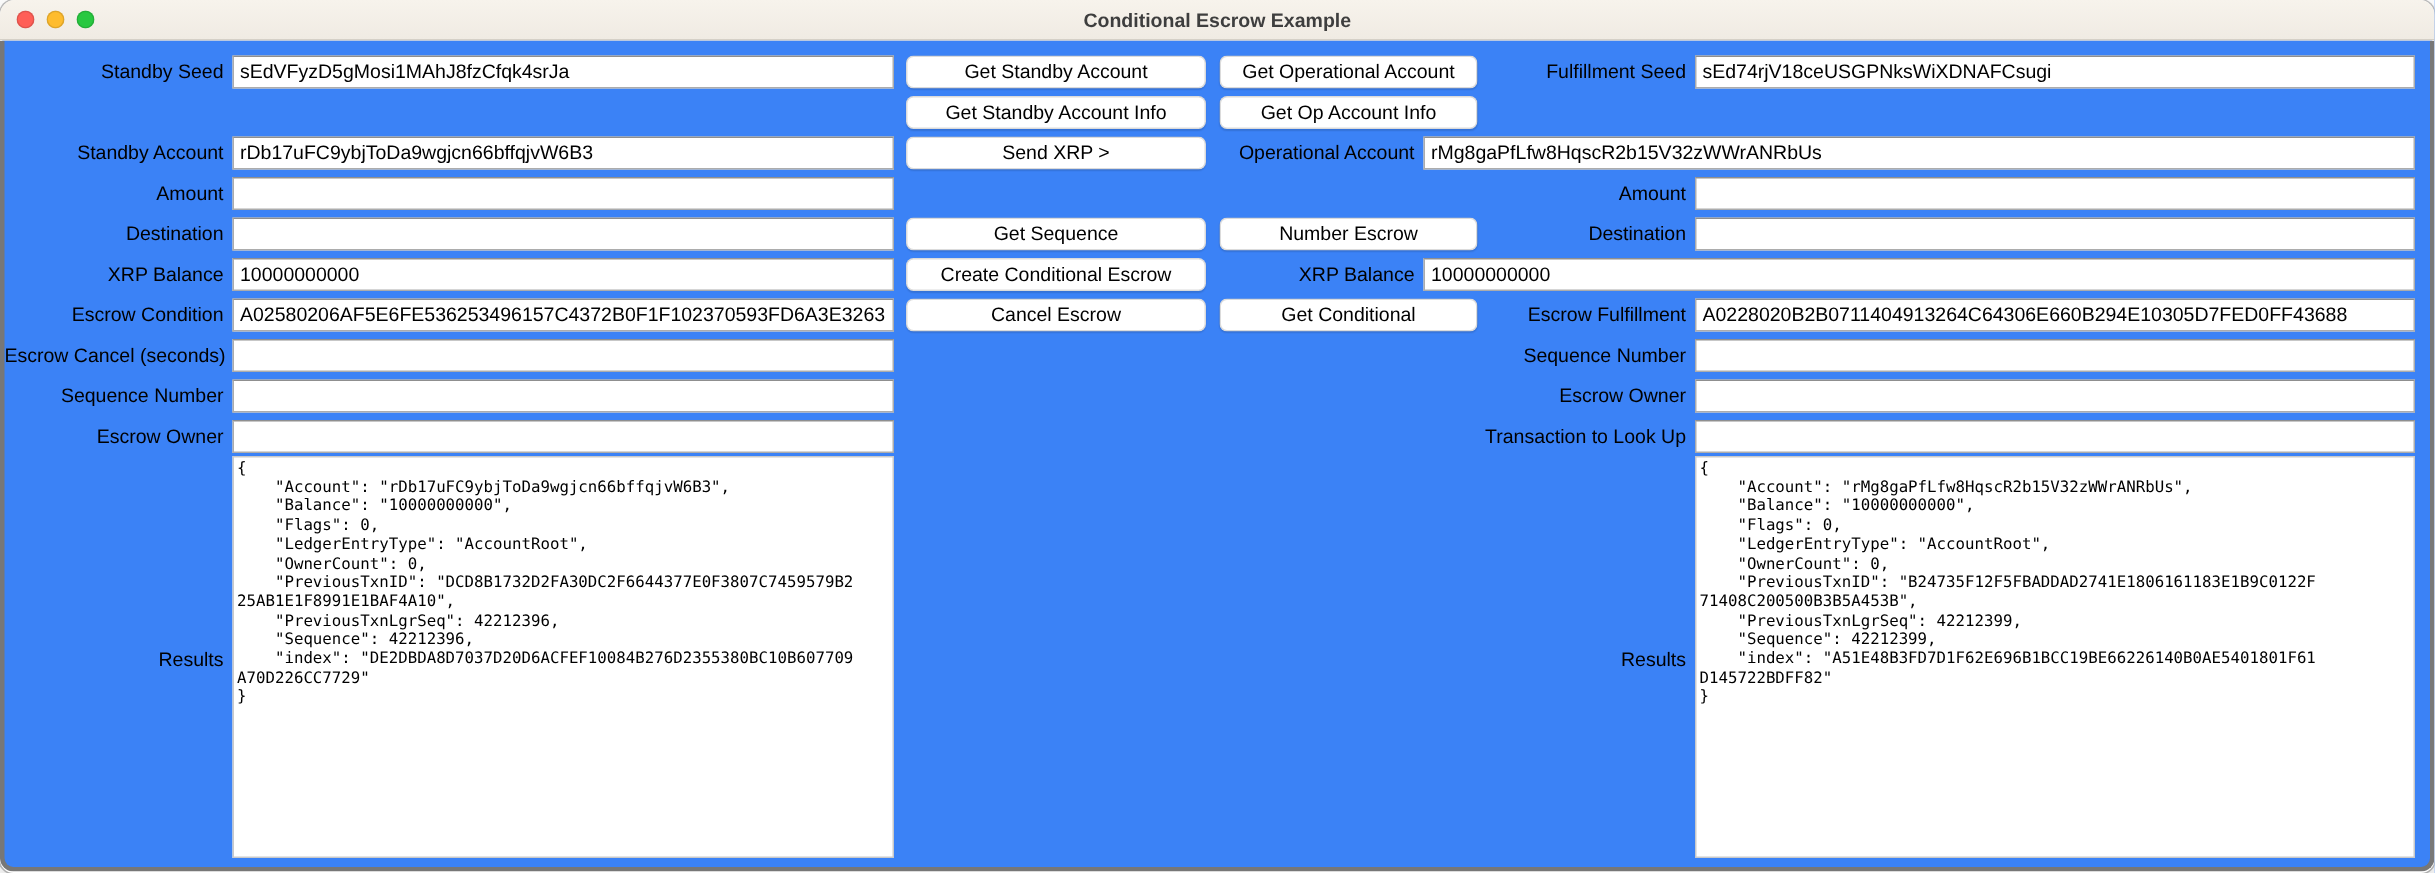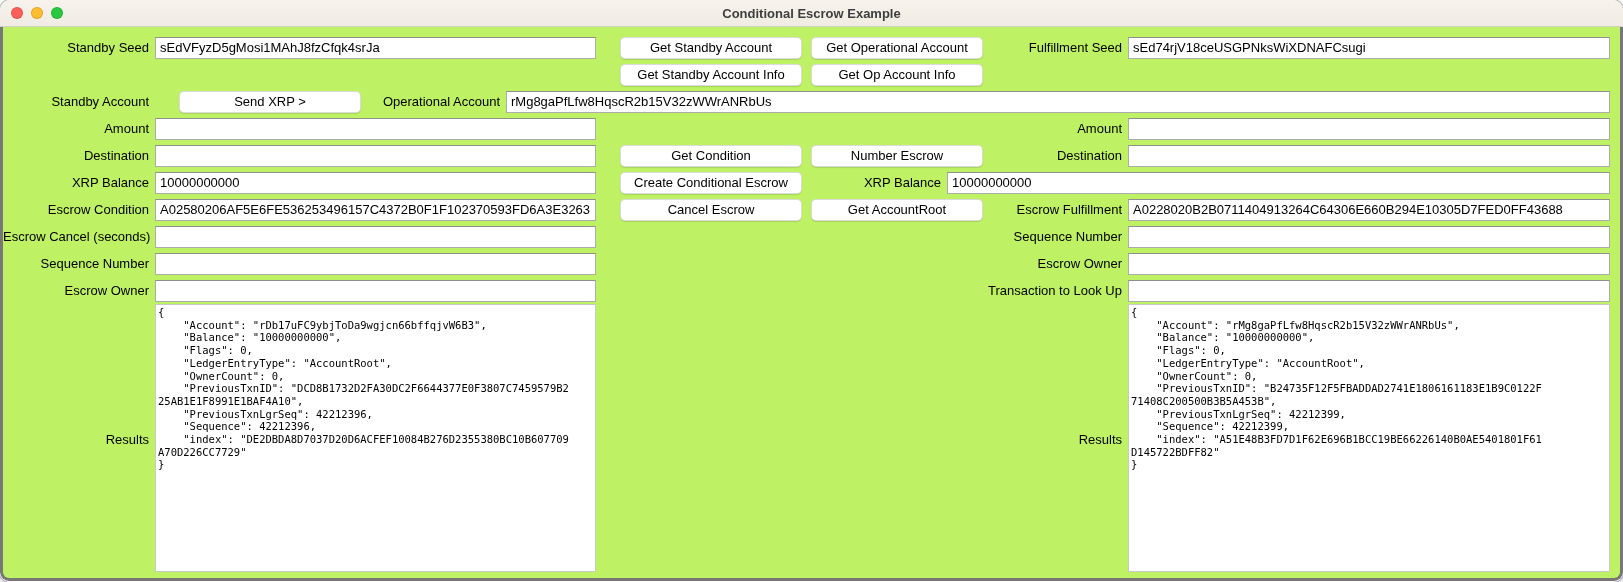--- a/index.html
+++ b/index.html
@@ -16,30 +16,30 @@
     display:flex; align-items:center; position:relative;
   }
   .traffic { display:flex; gap:8px; margin-left:11px; z-index:2; }
   .dot { width:12px; height:12px; border-radius:50%; border:0.5px solid rgba(0,0,0,0.12); }
   .title {
     position:absolute; left:0; right:0; text-align:center;
     font-size:13px; font-weight:bold; color:#3E3E3E; pointer-events:none;
   }
   
   .content {
-    height:554px; background:#bef264; padding-top:7px;
+    height:554px; background:#3b82f6; padding-top:7px;
     border-left:3px solid #777777; border-right:3px solid #777777; border-bottom:3px solid #777777;
     border-radius:0 0 9px 9px;
   }
   .row { display:flex; align-items:center; height:27px; }
   .row.tall { height:auto; align-items:center; margin-top:0; }
   .lbl { font-size:13px; color:#000; white-space:nowrap; }
   .c-lbl-l { width:152px; text-align:right; padding-right:6px; flex:none; }
   .c-fld-l { width:441px; flex:none; }
-  .c-btn-a { width:182px; flex:none; margin-left:24px; }
+  .c-btn-a { width:200px; flex:none; margin-left:8px; }
   .c-btn-b { width:172px; flex:none; margin-left:9px; }
   .c-lbl-r { width:145px; text-align:right; padding-right:6px; flex:none; }
   .c-fld-r { flex:1 1 auto; margin-right:10px; }
   .fld {
     width:100%; height:22px; background:#FFFFFF;
     border:1px solid #ACACAC; border-top-color:#8F8F8F;
     font-family:"Liberation Sans", sans-serif; font-size:13px; color:#000;
     padding:0 4px; outline:none;
   }
   .btn {
@@ -87,56 +87,57 @@
       <div class="c-lbl-l"></div>
       <div class="c-fld-l"></div>
       <div class="c-btn-a"><button class="btn">Get Standby Account Info</button></div>
       <div class="c-btn-b"><button class="btn">Get Op Account Info</button></div>
       <div class="c-lbl-r"></div>
       <div class="c-fld-r"></div>
     </div>
 
     <div class="row">
       <div class="lbl c-lbl-l">Standby Account</div>
+      <div class="c-fld-l"><input class="fld" value="rDb17uFC9ybjToDa9wgjcn66bffqjvW6B3" style=""></div>
       <div class="c-btn-a"><button class="btn">Send XRP &gt;</button></div>
       <div class="lbl c-lbl-r">Operational Account</div>
       <div class="c-fld-r"><input class="fld" value="rMg8gaPfLfw8HqscR2b15V32zWWrANRbUs" style=""></div>
     </div>
 
     <div class="row">
       <div class="lbl c-lbl-l">Amount</div>
       <div class="c-fld-l"><input class="fld" value="" style=""></div>
       <div class="c-btn-a"></div>
       <div class="c-btn-b"></div>
       <div class="lbl c-lbl-r">Amount</div>
       <div class="c-fld-r"><input class="fld" value="" style=""></div>
     </div>
 
     <div class="row">
       <div class="lbl c-lbl-l">Destination</div>
       <div class="c-fld-l"><input class="fld" value="" style=""></div>
-      <div class="c-btn-a"><button class="btn">Get Condition</button></div>
+      <div class="c-btn-a"><button class="btn">Get Sequence</button></div>
       <div class="c-btn-b"><button class="btn">Number Escrow</button></div>
       <div class="lbl c-lbl-r">Destination</div>
       <div class="c-fld-r"><input class="fld" value="" style=""></div>
     </div>
 
     <div class="row">
       <div class="lbl c-lbl-l">XRP Balance</div>
       <div class="c-fld-l"><input class="fld" value="10000000000" style=""></div>
       <div class="c-btn-a"><button class="btn">Create Conditional Escrow</button></div>
       <div class="lbl c-lbl-r">XRP Balance</div>
       <div class="c-fld-r"><input class="fld" value="10000000000" style=""></div>
     </div>
 
     <div class="row">
       <div class="lbl c-lbl-l">Escrow Condition</div>
       <div class="c-fld-l"><input class="fld" value="A02580206AF5E6FE536253496157C4372B0F1F102370593FD6A3E3263" style=""></div>
       <div class="c-btn-a"><button class="btn">Cancel Escrow</button></div>
-      <div class="c-btn-b"><button class="btn">Get AccountRoot</button></div>
+      <div class="c-btn-b"><button class="btn">Get Conditional</button></div>
       <div class="lbl c-lbl-r">Escrow Fulfillment</div>
       <div class="c-fld-r"><input class="fld" value="A0228020B2B0711404913264C64306E660B294E10305D7FED0FF43688" style=""></div>
     </div>
 
     <div class="row">
       <div class="lbl c-lbl-l">Escrow Cancel (seconds)</div>
       <div class="c-fld-l"><input class="fld" value="" style=""></div>
       <div class="c-btn-a"></div>
       <div class="c-btn-b"></div>
       <div class="lbl c-lbl-r">Sequence Number</div>

